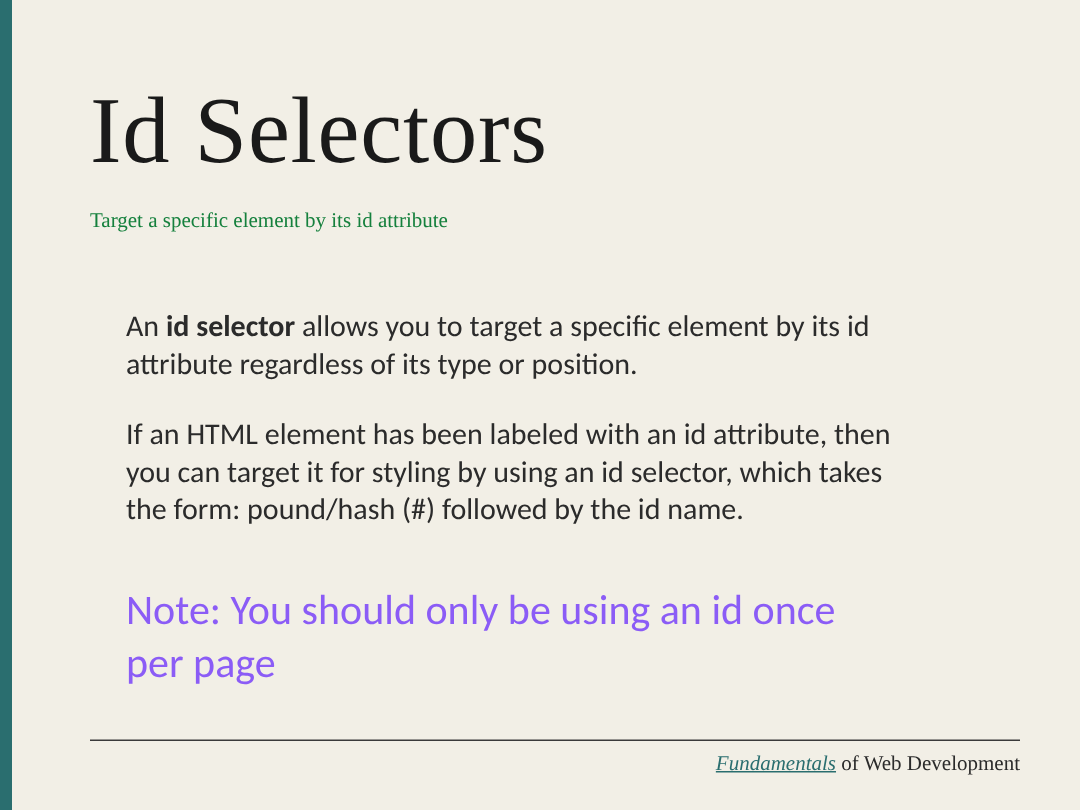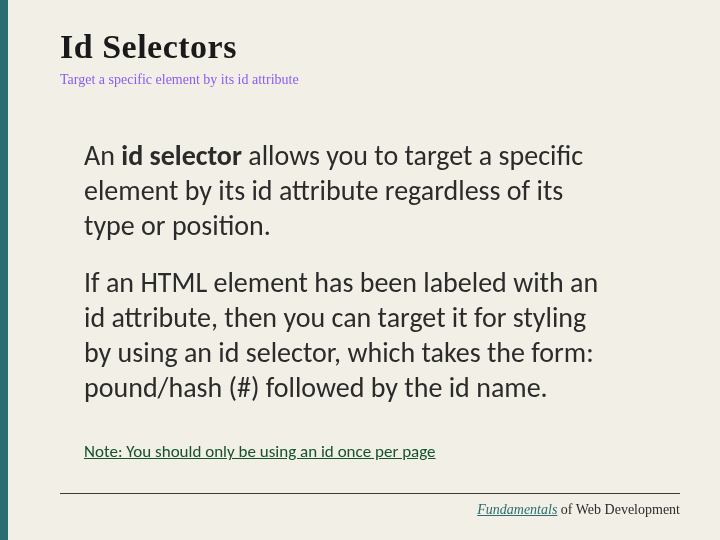--- a/index.html
+++ b/index.html
@@ -14,48 +14,48 @@
     position: absolute;
     top: 0; left: 0;
     width: 8px; height: 100%;
     background: #2a6e6f;
   }
   .slide {
     padding: 28px 60px 0 60px;
   }
   .title {
     font-family: Garamond, "Times New Roman", serif;
-    font-size: 34px;
-    font-weight: 700;
+    font-size: 63px;
+    font-weight: 400;
     color: #1a1a1a;
     letter-spacing: 0.5px;
+    margin-top: 23px;
   }
   .subtitle {
     font-family: Garamond, "Times New Roman", serif;
     font-size: 14px;
-    color: #8b5cf6;
-    margin-top: 6px;
+    color: #15803d;
+    margin-top: 16px;
   }
   .body {
     margin-top: 50px;
     padding-left: 24px;
     padding-right: 60px;
   }
   .para {
-    font-size: 28px;
+    font-size: 20px;
     line-height: 1.25;
     color: #2b2b2b;
     margin-bottom: 22px;
   }
   .note {
-    font-size: 17px;
+    font-size: 28px;
     line-height: 1.25;
-    color: #14532d;
+    color: #8b5cf6;
     margin-top: 36px;
-    text-decoration: underline;
   }
   .hr {
     position: absolute;
     left: 60px; right: 40px;
     bottom: 46px;
     height: 1px;
     background: #3a3a3a;
   }
   .footer {
     position: absolute;

